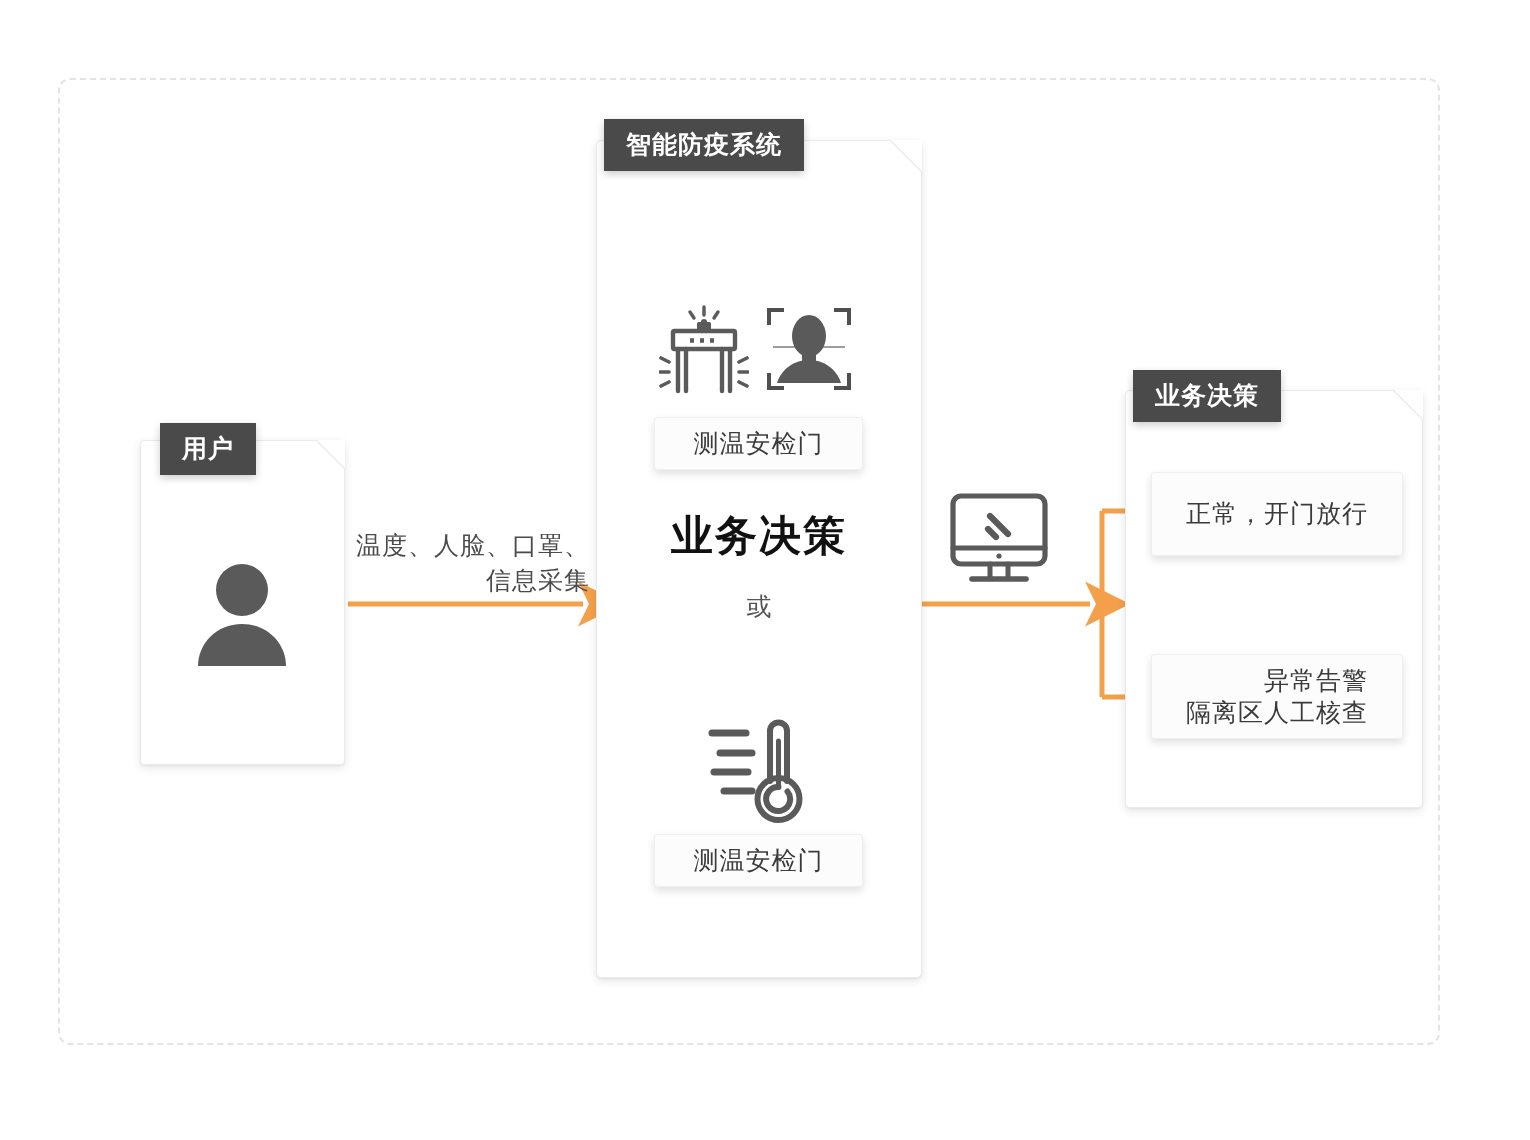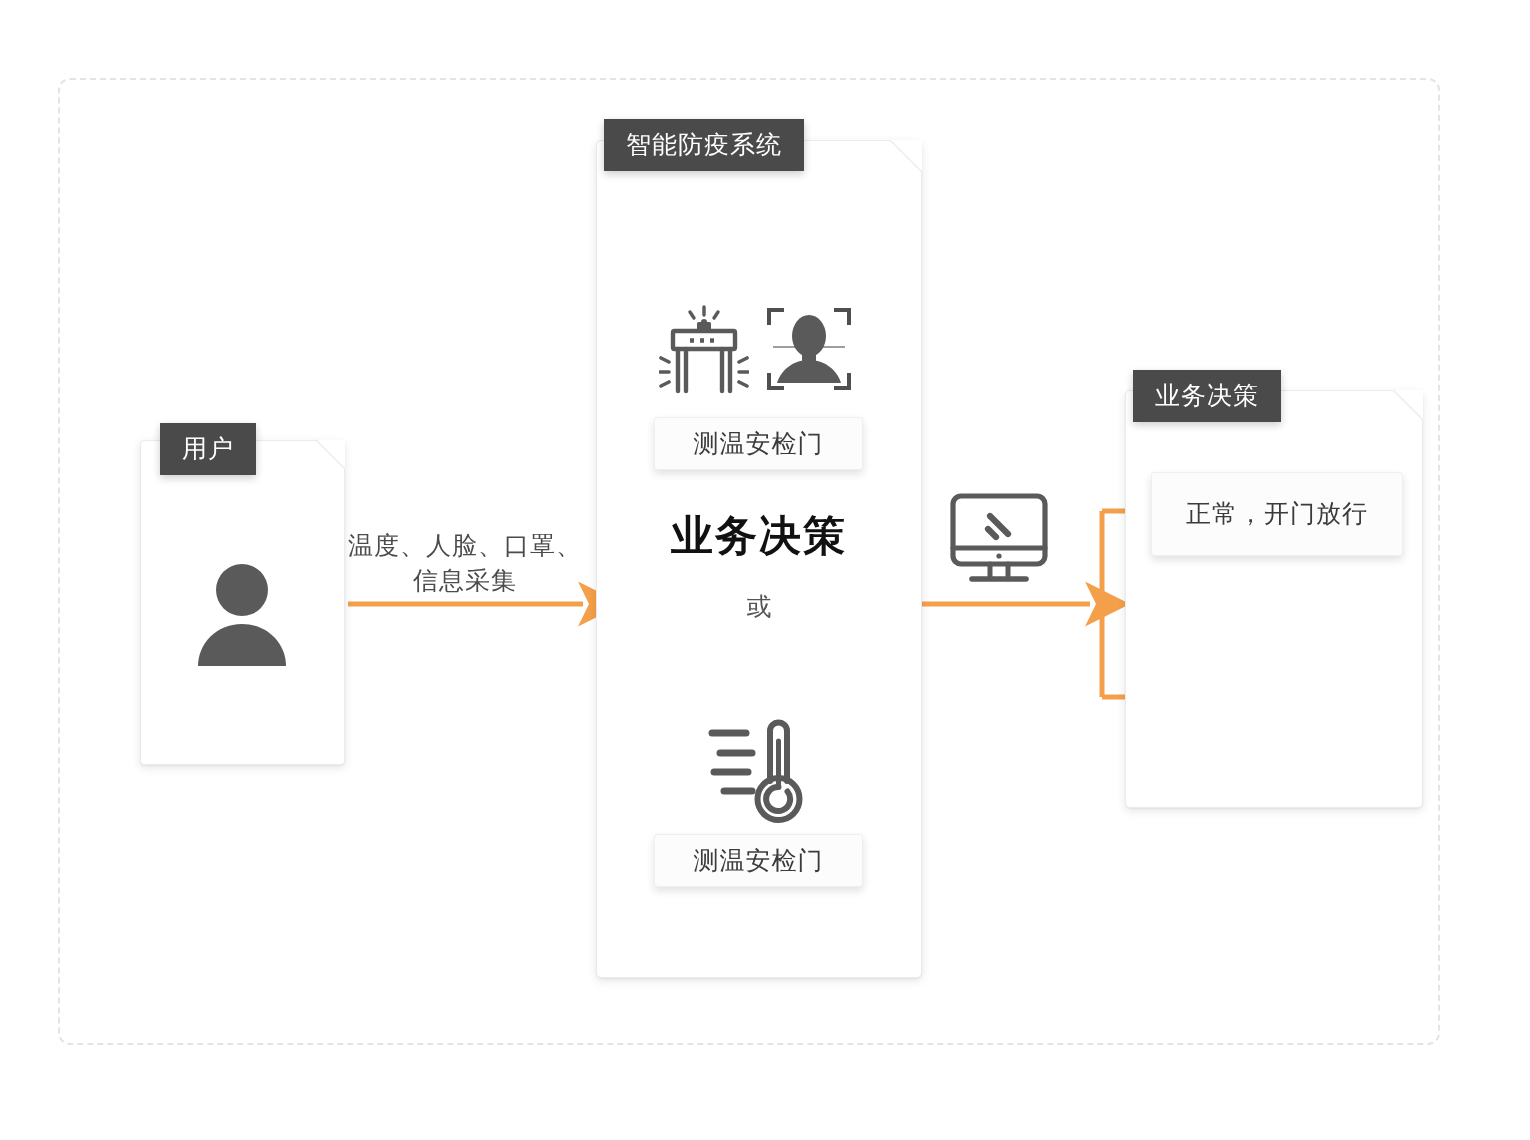--- a/index.html
+++ b/index.html
@@ -60,20 +60,21 @@
     position: absolute;
     background: #4a4a4a;
     color: #ffffff;
     font-size: 25px;
     line-height: 1;
     padding: 13px 22px 14px 22px;
     white-space: nowrap;
     box-shadow: 0 3px 8px rgba(0,0,0,0.20);
     z-index: 5;
     letter-spacing: 1px;
+    font-weight: bold;
   }
 
   
   .chip {
     position: absolute;
     background: #fcfcfc;
     border: 1px solid #efefef;
     border-radius: 3px;
     color: #3b3b3b;
     font-size: 25px;
@@ -103,21 +104,21 @@
     color: #555555;
     text-align: center;
     width: 100%;
   }
 
   
   .arrow-label {
     position: absolute;
     font-size: 25px;
     color: #4b4b4b;
-    text-align: center;
+    text-align: right;
     line-height: 1.4;
     white-space: pre-line;
     letter-spacing: 1px;
   }
 
   
   svg.layer {
     position: absolute;
     left: 0;
     top: 0;
@@ -280,18 +281,22 @@
     <div class="sheet" style="border-radius:5px;"></div>
     <svg class="outline" viewBox="0 0 298 418" preserveAspectRatio="none">
       <path d="M268,0 L298,30 L298,0 Z" fill="#ffffff"></path>
       <path d="M268,0 L298,30" stroke="#ececec" stroke-width="1.4" fill="none"></path>
     </svg>
 
     <div class="chip" style="left:26px; top:82px; width:252px; height:84px;">
       <span>正常，开门放行</span>
     </div>
 
+    <div class="chip" style="left:26px; top:264px; width:252px; height:85px; white-space:pre-line;">
+      <span style="white-space:pre-line;">异常告警
+隔离区人工核查</span>
+    </div>
   </div>
   <div class="title-tab" style="left:1133px; top:370px;">
     <span>业务决策</span>
   </div>
 
 </div>
 
 </body></html>

